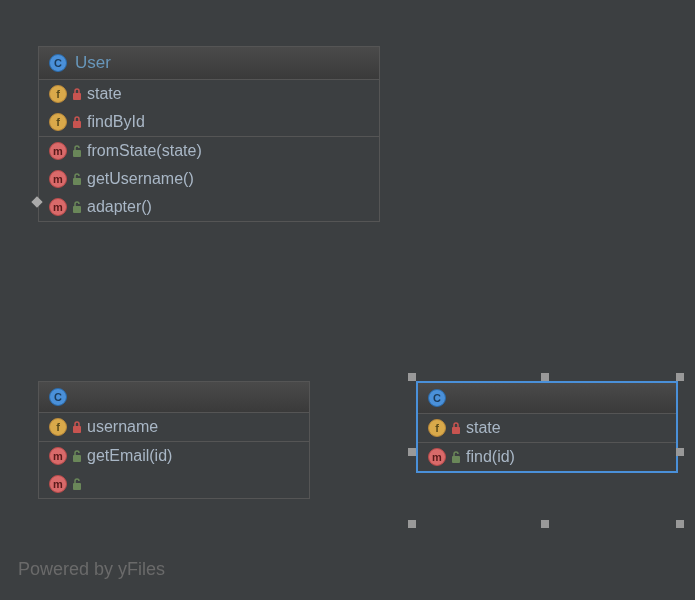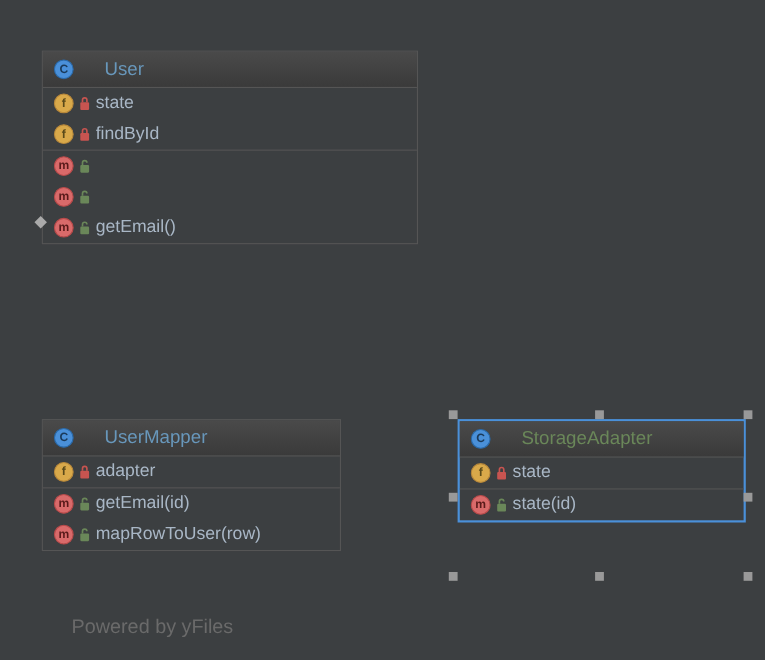--- a/index.html
+++ b/index.html
@@ -20,21 +20,21 @@
     border: 2px solid #4a90d9;
   }
   .class-header {
     background: linear-gradient(#4a4a4a, #3a3a3a);
     padding: 6px 10px;
     display: flex;
     align-items: center;
     gap: 8px;
     border-bottom: 1px solid #555;
   }
-  .class-name { color: #6897bb; font-size: 17px; font-weight: 400; margin-left: 20px; }
+  .class-name { color: #6897bb; font-size: 17px; font-weight: 400; }
   .class-name.green { color: #6a8759; }
   .section { border-bottom: 1px solid #555; }
   .section:last-child { border-bottom: none; }
   .member-row {
     display: flex;
     align-items: center;
     gap: 4px;
     padding: 5px 10px;
     color: #bbb;
     font-size: 16px;
@@ -74,21 +74,20 @@
     width: 8px;
     height: 8px;
     background: #999;
   }
   .footer {
     position: absolute;
     left: 18px;
     bottom: 20px;
     color: #6a6a6a;
     font-size: 18px;
-    margin-left: 47px;
   }
 </style>
 </head>
 <body>
 
 <div class="class-box" style="left:38px; top:46px; width:342px;">
   <div class="class-header">
     <span class="icon-c">C</span>
     <span class="class-name">User</span>
   </div>
@@ -116,59 +115,60 @@
   </div>
   <div class="section">
     <div class="member-row">
       <span class="icon-m">m</span>
       <span class="lock-icon">
           <svg viewBox="0 0 12 14">
             <rect x="2" y="6" width="8" height="7" rx="1" fill="#6a8759"></rect>
             <path d="M4 6 V4 a2 2 0 0 1 4 0" stroke="#6a8759" stroke-width="1.5" fill="none"></path>
           </svg>
         </span>
-    </div>
-    <div class="member-row">
-      <span class="icon-m">m</span>
-      <span class="lock-icon">
-          <svg viewBox="0 0 12 14">
-            <rect x="2" y="6" width="8" height="7" rx="1" fill="#6a8759"></rect>
-            <path d="M4 6 V4 a2 2 0 0 1 4 0" stroke="#6a8759" stroke-width="1.5" fill="none"></path>
-          </svg>
-        </span>
-    </div>
-    <div class="member-row">
-      <span class="icon-m">m</span>
-      <span class="lock-icon">
-          <svg viewBox="0 0 12 14">
-            <rect x="2" y="6" width="8" height="7" rx="1" fill="#6a8759"></rect>
-            <path d="M4 6 V4 a2 2 0 0 1 4 0" stroke="#6a8759" stroke-width="1.5" fill="none"></path>
-          </svg>
-        </span>
-      <span class="member-label">getEmail()</span>
+      <span class="member-label">fromState(state)</span>
+    </div>
+    <div class="member-row">
+      <span class="icon-m">m</span>
+      <span class="lock-icon">
+          <svg viewBox="0 0 12 14">
+            <rect x="2" y="6" width="8" height="7" rx="1" fill="#6a8759"></rect>
+            <path d="M4 6 V4 a2 2 0 0 1 4 0" stroke="#6a8759" stroke-width="1.5" fill="none"></path>
+          </svg>
+        </span>
+      <span class="member-label">getUsername()</span>
+    </div>
+    <div class="member-row">
+      <span class="icon-m">m</span>
+      <span class="lock-icon">
+          <svg viewBox="0 0 12 14">
+            <rect x="2" y="6" width="8" height="7" rx="1" fill="#6a8759"></rect>
+            <path d="M4 6 V4 a2 2 0 0 1 4 0" stroke="#6a8759" stroke-width="1.5" fill="none"></path>
+          </svg>
+        </span>
+      <span class="member-label">adapter()</span>
     </div>
   </div>
 </div>
 <div class="diamond" style="left:33px; top:198px;"></div>
 
 <div class="class-box" style="left:38px; top:381px; width:272px;">
   <div class="class-header">
     <span class="icon-c">C</span>
-    <span class="class-name">UserMapper</span>
-  </div>
-  <div class="section">
-    <div class="member-row">
-      <span class="icon-f">f</span>
-      <span class="lock-icon">
-          <svg viewBox="0 0 12 14">
-            <rect x="2" y="6" width="8" height="7" rx="1" fill="#c75450"></rect>
-            <path d="M4 6 V4 a2 2 0 0 1 4 0 V6" stroke="#c75450" stroke-width="1.5" fill="none"></path>
-          </svg>
-        </span>
-      <span class="member-label">adapter</span>
+  </div>
+  <div class="section">
+    <div class="member-row">
+      <span class="icon-f">f</span>
+      <span class="lock-icon">
+          <svg viewBox="0 0 12 14">
+            <rect x="2" y="6" width="8" height="7" rx="1" fill="#c75450"></rect>
+            <path d="M4 6 V4 a2 2 0 0 1 4 0 V6" stroke="#c75450" stroke-width="1.5" fill="none"></path>
+          </svg>
+        </span>
+      <span class="member-label">username</span>
     </div>
   </div>
   <div class="section">
     <div class="member-row">
       <span class="icon-m">m</span>
       <span class="lock-icon">
           <svg viewBox="0 0 12 14">
             <rect x="2" y="6" width="8" height="7" rx="1" fill="#6a8759"></rect>
             <path d="M4 6 V4 a2 2 0 0 1 4 0" stroke="#6a8759" stroke-width="1.5" fill="none"></path>
           </svg>
@@ -176,29 +176,27 @@
       <span class="member-label">getEmail(id)</span>
     </div>
     <div class="member-row">
       <span class="icon-m">m</span>
       <span class="lock-icon">
           <svg viewBox="0 0 12 14">
             <rect x="2" y="6" width="8" height="7" rx="1" fill="#6a8759"></rect>
             <path d="M4 6 V4 a2 2 0 0 1 4 0" stroke="#6a8759" stroke-width="1.5" fill="none"></path>
           </svg>
         </span>
-      <span class="member-label">mapRowToUser(row)</span>
     </div>
   </div>
 </div>
 
 <div class="class-box selected" style="left:416px; top:381px; width:262px;">
   <div class="class-header">
     <span class="icon-c">C</span>
-    <span class="class-name green">StorageAdapter</span>
   </div>
   <div class="section">
     <div class="member-row">
       <span class="icon-f">f</span>
       <span class="lock-icon">
           <svg viewBox="0 0 12 14">
             <rect x="2" y="6" width="8" height="7" rx="1" fill="#c75450"></rect>
             <path d="M4 6 V4 a2 2 0 0 1 4 0 V6" stroke="#c75450" stroke-width="1.5" fill="none"></path>
           </svg>
         </span>
@@ -207,21 +205,21 @@
   </div>
   <div class="section">
     <div class="member-row">
       <span class="icon-m">m</span>
       <span class="lock-icon">
           <svg viewBox="0 0 12 14">
             <rect x="2" y="6" width="8" height="7" rx="1" fill="#6a8759"></rect>
             <path d="M4 6 V4 a2 2 0 0 1 4 0" stroke="#6a8759" stroke-width="1.5" fill="none"></path>
           </svg>
         </span>
-      <span class="member-label">state(id)</span>
+      <span class="member-label">find(id)</span>
     </div>
   </div>
 </div>
 
 <div class="handle" style="left:408px; top:373px;"></div>
 <div class="handle" style="left:541px; top:373px;"></div>
 <div class="handle" style="left:676px; top:373px;"></div>
 <div class="handle" style="left:408px; top:448px;"></div>
 <div class="handle" style="left:676px; top:448px;"></div>
 <div class="handle" style="left:408px; top:520px;"></div>

